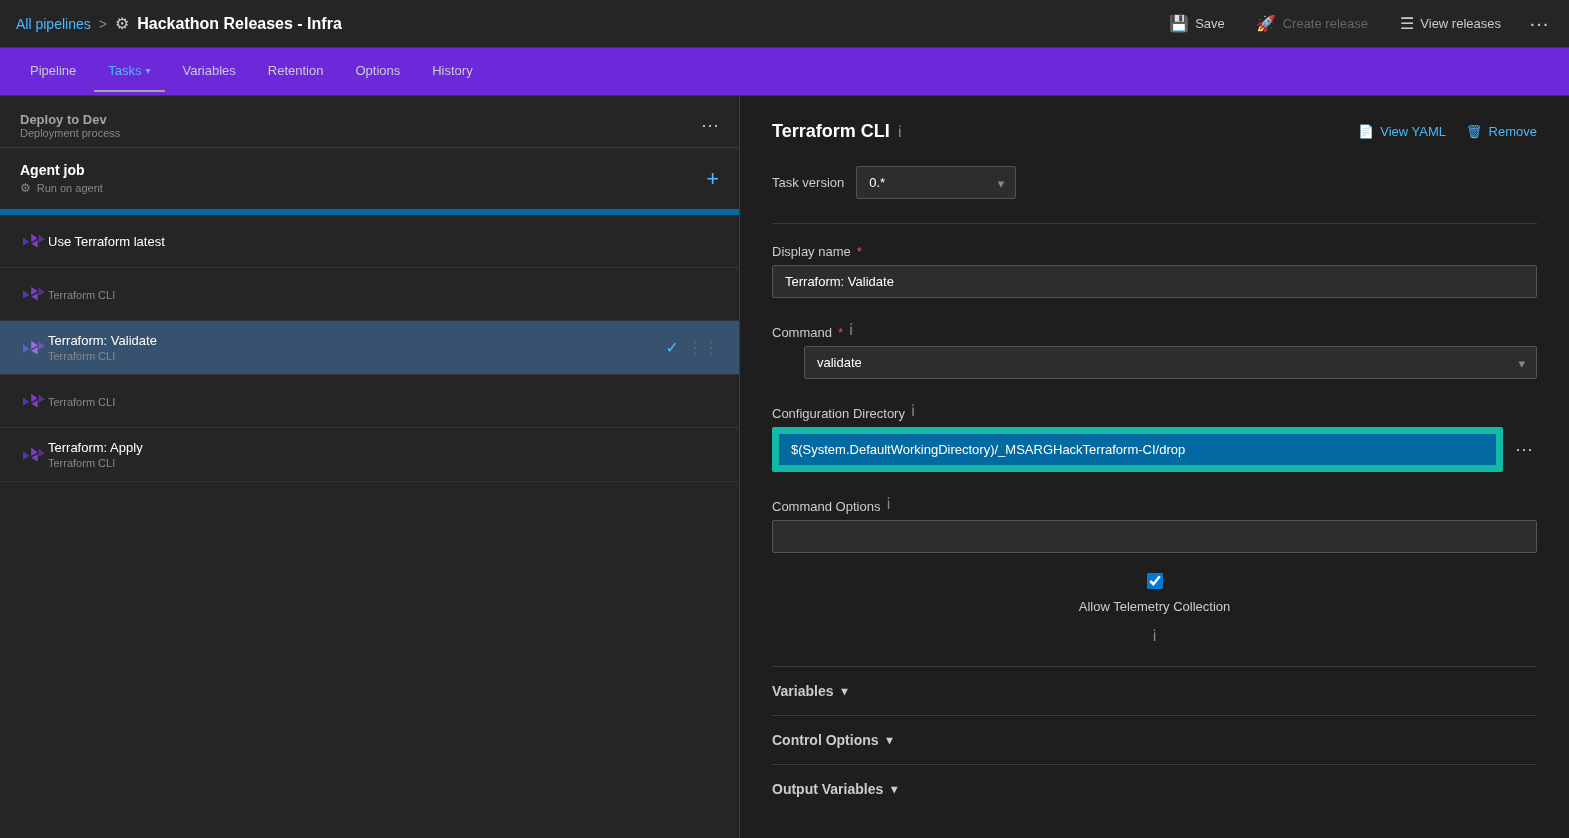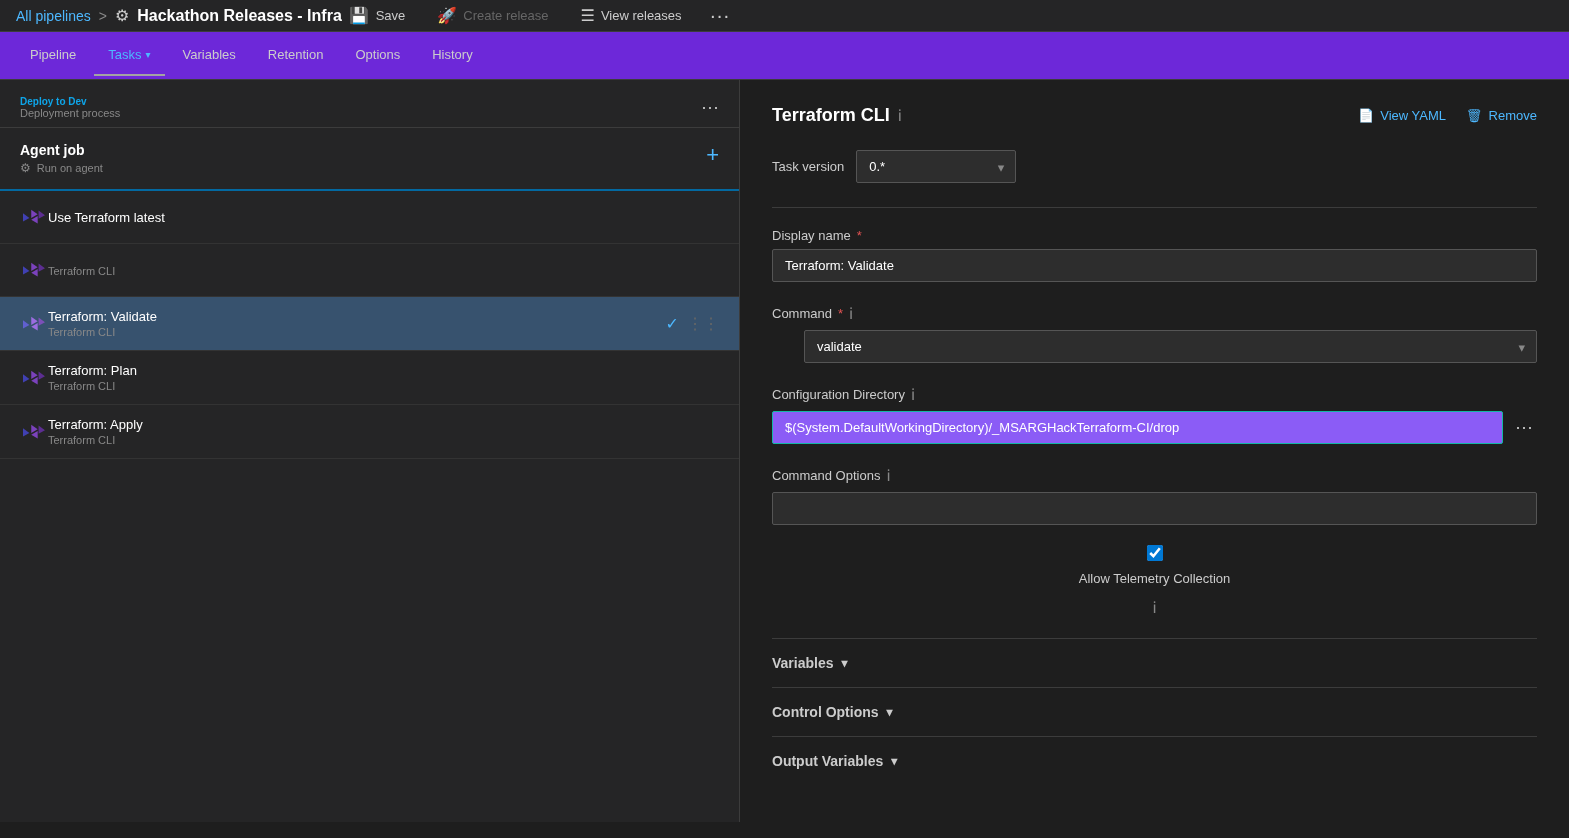--- a/index.html
+++ b/index.html
@@ -10,23 +10,24 @@
       font-size: 13px;
       height: 838px;
       width: 1569px;
       overflow: hidden;
     }
 
     
     .top-bar {
       display: flex;
       align-items: center;
+      justify-content: space-between;
       background: #252526;
       padding: 0 16px;
-      height: 32px;
+      height: 48px;
       border-bottom: 1px solid #3c3c3c;
     }
     .top-bar-left {
       display: flex;
       align-items: center;
       gap: 8px;
     }
     .breadcrumb-link {
       color: #4db8ff;
       font-size: 14px;
@@ -116,44 +117,44 @@
     
     .deploy-header {
       display: flex;
       align-items: center;
       justify-content: space-between;
       padding: 16px 20px 8px 20px;
       border-bottom: 1px solid #3c3c3c;
     }
     .deploy-header-left {}
     .deploy-title {
-      font-size: 10px;
+      font-size: 13px;
       font-weight: 600;
-      color: #0ea5e9;
+      color: #a3a3a3;
     }
     .deploy-subtitle {
       font-size: 11px;
       color: #888;
       margin-top: 0;
     }
     .deploy-more {
       background: none;
       border: none;
       color: #cccccc;
       font-size: 18px;
       cursor: pointer;
     }
 
     
     .agent-job {
       display: flex;
-      align-items: flex-start;
+      align-items: center;
       justify-content: space-between;
       padding: 14px 20px;
-      border-bottom: 2px solid #0369a1;
+      border-bottom: 6px solid #0369a1;
     }
     .agent-job-left {
       display: flex;
       flex-direction: column;
     }
     .agent-job-title {
       font-size: 14px;
       font-weight: 600;
       color: #ffffff;
     }
@@ -262,21 +263,21 @@
       font-size: 13px;
       cursor: pointer;
     }
 
     
     .form-group {
       margin-bottom: 20px;
     }
     .form-label {
       display: flex;
-      align-items: center;
+      align-items: flex-end;
       gap: 6px;
       font-size: 13px;
       color: #cccccc;
       margin-bottom: 6px;
     }
     .required-star { color: #e05252; }
     .form-input {
       width: 100%;
       background: #2d2d2d;
       border: 1px solid #555;
@@ -341,22 +342,22 @@
       cursor: pointer;
     }
 
     .dir-input-wrap {
       display: flex;
       align-items: center;
       gap: 8px;
     }
     .dir-input {
       flex: 1;
-      background: #8b5cf6;
-      border: 1px solid #14b8a6;
+      background: #0369a1;
+      border: 7px solid #14b8a6;
       border-radius: 2px;
       color: #ffffff;
       font-size: 13px;
       padding: 8px 12px;
       outline: none;
     }
     .dir-more-btn {
       background: none;
       border: none;
       color: #cccccc;
@@ -534,21 +535,20 @@
       <div class="task-item">
         <div class="task-icon-wrap">
           <svg class="tf-svg" viewBox="0 0 24 24">
             <polygon points="9,4 9,13 16,9" fill="#7b42bc"></polygon>
             <polygon points="17,5 17,14 24,10" fill="#5c2e91"></polygon>
             <polygon points="0,8 0,17 7,13" fill="#4040b2"></polygon>
             <polygon points="9,15 16,19 16,11" fill="#7b42bc"></polygon>
           </svg>
         </div>
         <div class="task-info">
-          <div class="task-name">Terraform: Plan</div>
           <div class="task-type">Terraform CLI</div>
         </div>
       </div>
 
       <div class="task-item">
         <div class="task-icon-wrap">
           <svg class="tf-svg" viewBox="0 0 24 24">
             <polygon points="9,4 9,13 16,9" fill="#7b42bc"></polygon>
             <polygon points="17,5 17,14 24,10" fill="#5c2e91"></polygon>
             <polygon points="0,8 0,17 7,13" fill="#4040b2"></polygon>

